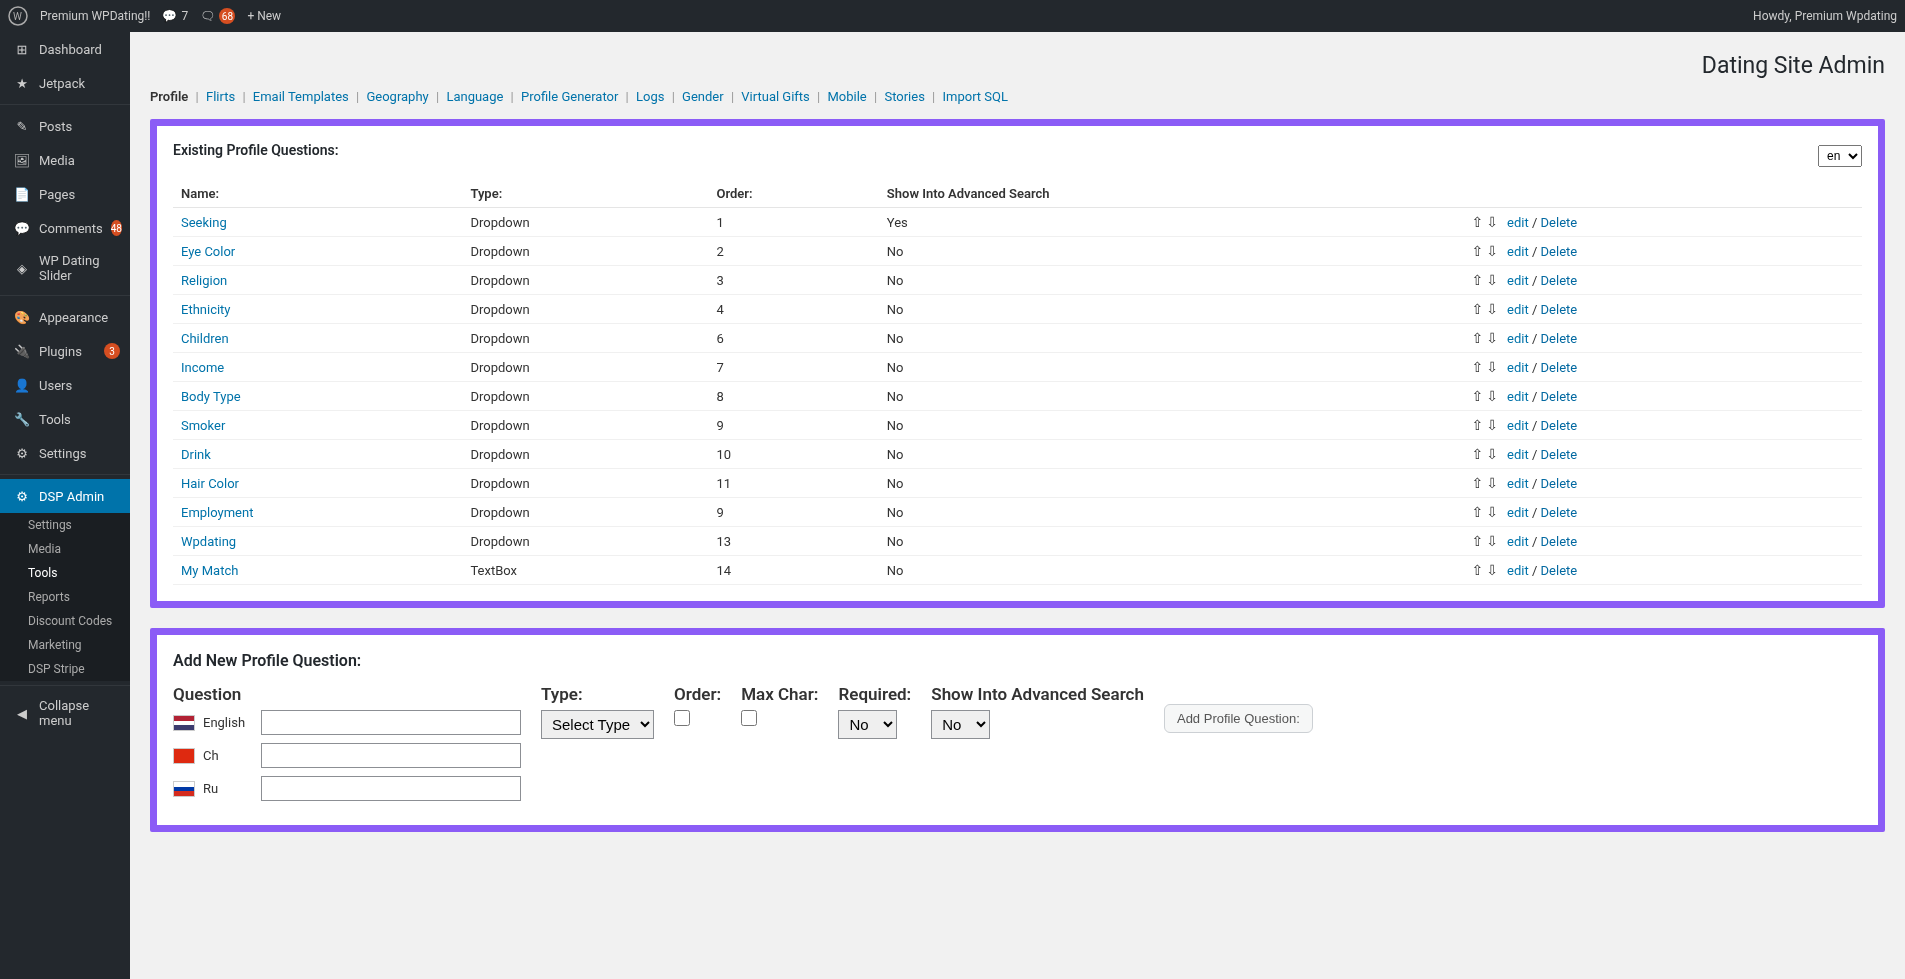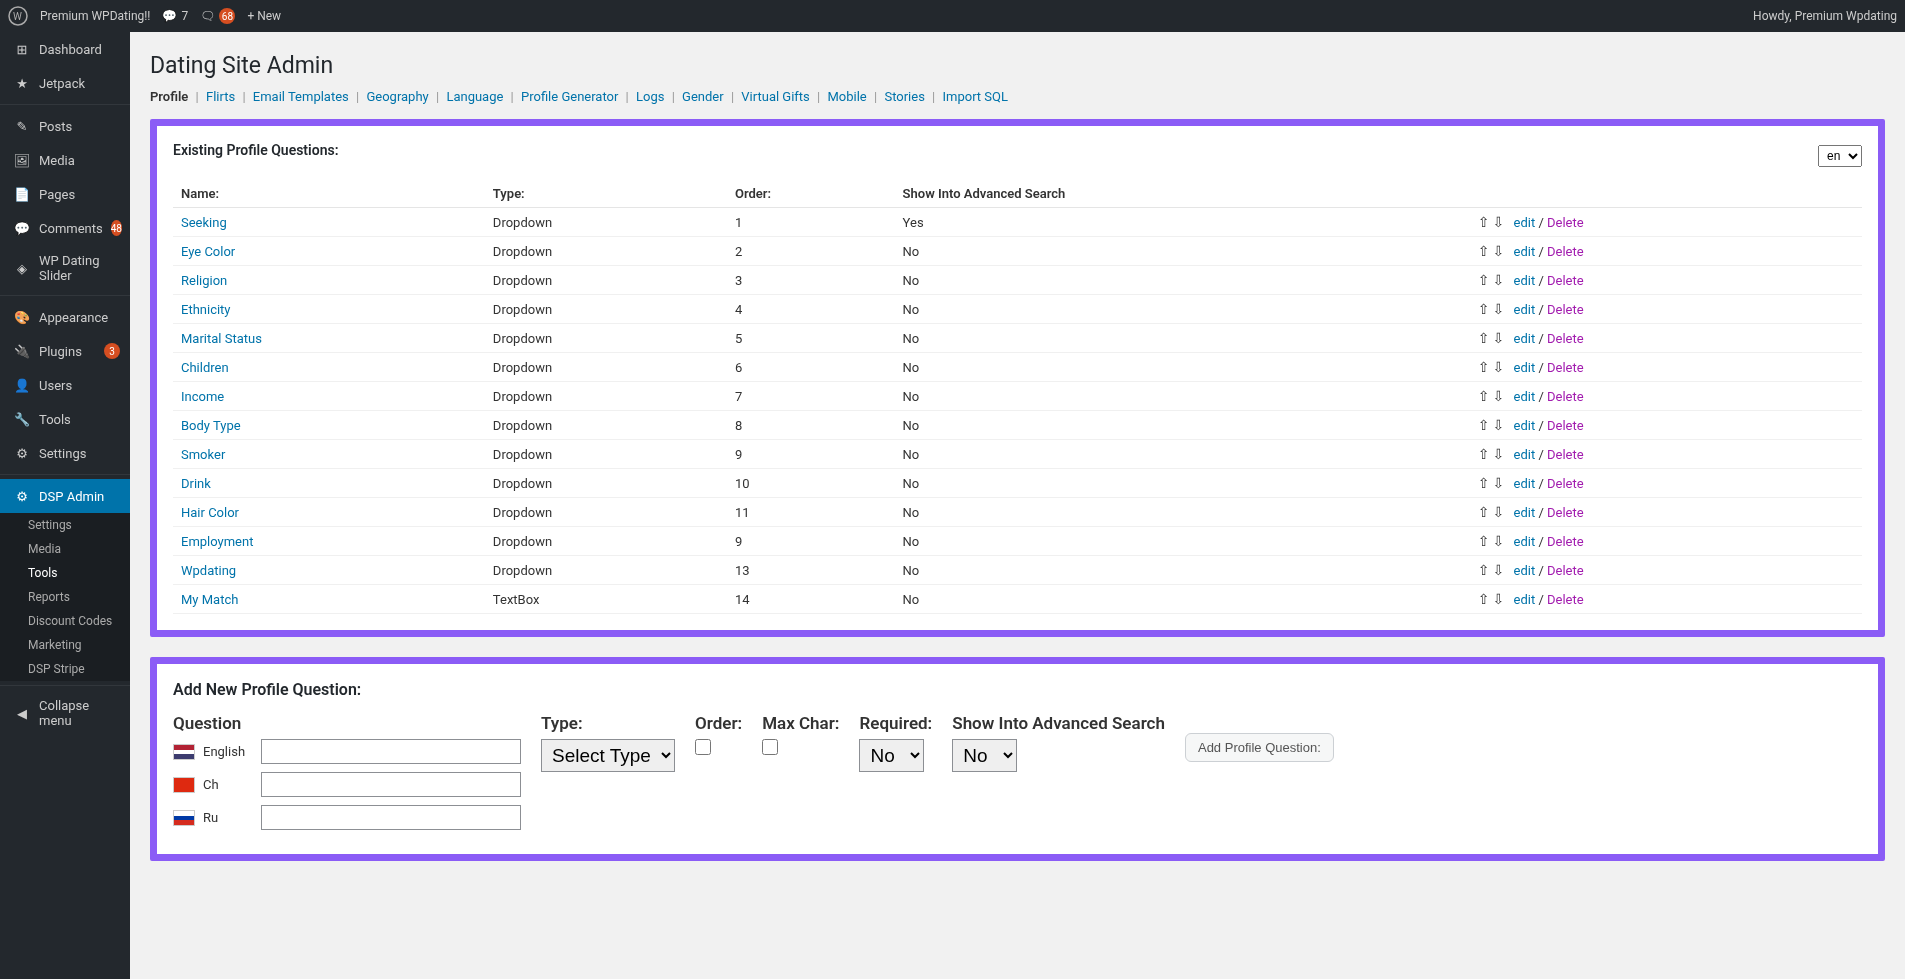--- a/index.html
+++ b/index.html
@@ -72,21 +72,21 @@
     .dsp-admin-menu { background: #1a1e22; }
 
     
     #wpcontent {
       flex: 1;
       padding: 20px 20px 20px 20px;
       background: #f1f1f1;
       overflow: auto;
     }
 
-    h1.page-title { font-size: 23px; font-weight: 400; color: #23282d; margin-bottom: 10px; }
+    h1.page-title { font-size: 23px; font-weight: 400; color: #23282d; margin-bottom: 10px; text-align: right; }
 
     .nav-links { margin-bottom: 15px; font-size: 13px; }
     .nav-links a { color: #0073aa; text-decoration: none; }
     .nav-links a.current { color: #333; font-weight: 600; }
     .nav-links .sep { color: #999; margin: 0 4px; }
 
     .wrap-box {
       background: #fff;
       border: 7px solid #8b5cf6;
       border-radius: 2px;
@@ -106,40 +106,40 @@
       border-bottom: 1px solid #e5e5e5;
       color: #333;
     }
     .profile-table td {
       padding: 6px 8px;
       border-bottom: 1px solid #f0f0f0;
       font-size: 13px;
       color: #333;
     }
     .profile-table td a { color: #0073aa; text-decoration: none; }
-    .profile-table td a.delete-link { color: #a21caf; }
+    .profile-table td a.delete-link { color: #0369a1; }
 
     .order-arrows { display: inline-flex; gap: 3px; margin-right: 6px; }
     .arrow-btn { cursor: pointer; font-size: 14px; color: #333; }
     .lang-select-wrap { float: right; }
     .lang-select-wrap select { font-size: 12px; padding: 2px 4px; }
 
     
     .add-question-title { font-size: 16px; font-weight: 600; margin-bottom: 14px; color: #23282d; }
 
     .col-label { font-size: 17px; font-weight: 600; color: #333; margin-bottom: 6px; }
 
     .lang-row { display: flex; align-items: center; gap: 8px; margin-bottom: 8px; }
     .lang-flag { width: 22px; height: 16px; display: inline-block; border: 1px solid #ccc; }
     .flag-us { background: linear-gradient(#b22234 33%, #fff 33%, #fff 66%, #3c3b6e 66%); }
     .flag-ch { background: #de2910; }
     .flag-ru { background: linear-gradient(#fff 33%, #0039a6 33%, #0039a6 66%, #d52b1e 66%); }
     .lang-input { border: 1px solid #8c8f94; padding: 4px 6px; font-size: 13px; width: 260px; }
 
-    .type-select, .no-select { border: 1px solid #8c8f94; padding: 4px 6px; font-size: 19px; }
+    .type-select, .no-select { border: 1px solid #8c8f94; padding: 4px 6px; font-size: 15px; }
 
     .checkbox-input { width: 16px; height: 16px; }
 
     .add-profile-btn {
       background: #f6f7f7;
       border: 1px solid #ccd0d4;
       color: #555;
       padding: 6px 12px;
       font-size: 13px;
       cursor: pointer;
@@ -352,35 +352,20 @@
       <span class="order-arrows">
         <span class="arrow-btn">⇧</span>
         <span class="arrow-btn">⇩</span>
       </span>
       <a href="#">edit</a>
       <span> / </span>
       <a href="#" class="delete-link">Delete</a>
     </td>
   </tr>
             <tr>
-    <td><a href="#">Marital Status</a></td>
-    <td>Dropdown</td>
-    <td>5</td>
-    <td>No</td>
-    <td>
-      <span class="order-arrows">
-        <span class="arrow-btn">⇧</span>
-        <span class="arrow-btn">⇩</span>
-      </span>
-      <a href="#">edit</a>
-      <span> / </span>
-      <a href="#" class="delete-link">Delete</a>
-    </td>
-  </tr>
-            <tr>
     <td><a href="#">Children</a></td>
     <td>Dropdown</td>
     <td>6</td>
     <td>No</td>
     <td>
       <span class="order-arrows">
         <span class="arrow-btn">⇧</span>
         <span class="arrow-btn">⇩</span>
       </span>
       <a href="#">edit</a>

